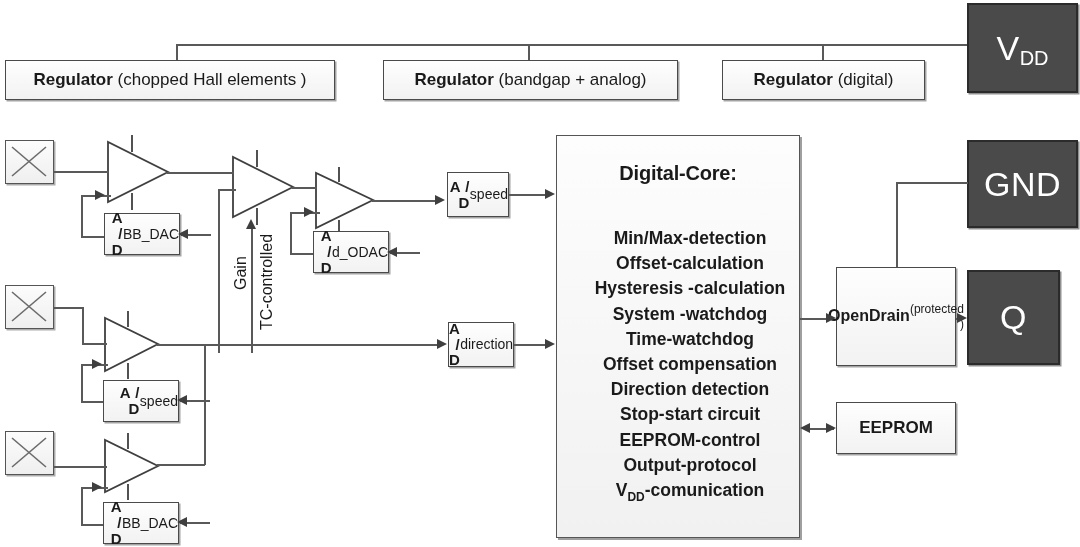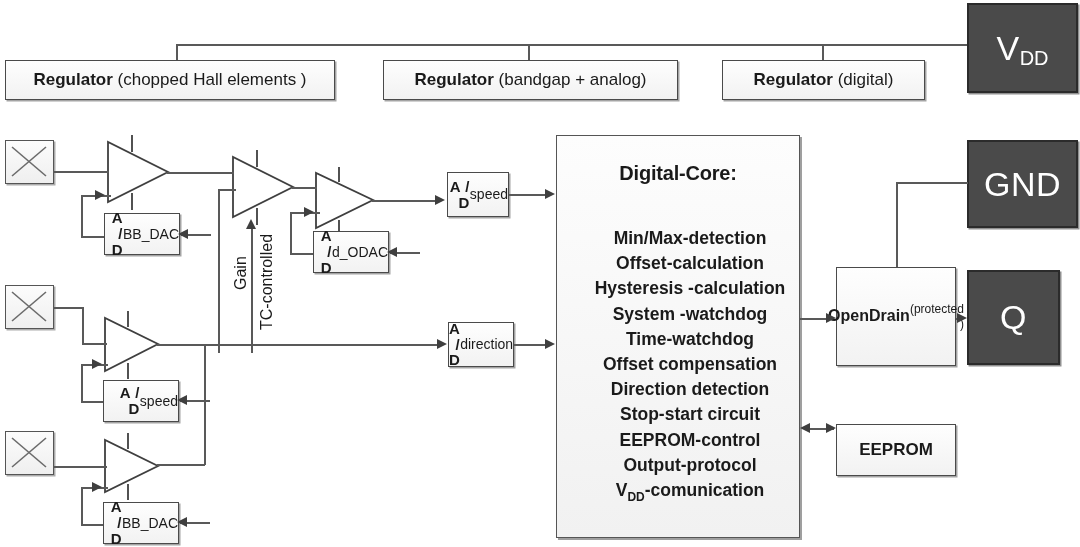--- a/index.html
+++ b/index.html
@@ -45,21 +45,21 @@
       font-size:20px;font-weight:bold;letter-spacing:-.2px;}
   #dc-list{position:absolute;top:90px;left:12px;width:100%;text-align:center;font-weight:bold;}
   #dc-list div{font-size:17.5px;line-height:25.2px;white-space:nowrap;}
   #dc-list div sub{font-size:12px;}
 
   
   #open-drain{left:836px;top:267px;width:120px;height:99px;flex-direction:row;line-height:1.18;}
   #open-drain .l1,#open-drain .l2{font-size:16px;font-weight:bold;}
   #open-drain .l3{font-size:12px;}
 
-  #eeprom{left:836px;top:402px;width:120px;height:52px;font-size:17px;font-weight:bold;margin-top:22px;}
+  #eeprom{left:836px;top:402px;width:120px;height:52px;font-size:17px;font-weight:bold;}
 
   
   .w{position:absolute;background:#595959;}
   .wh{height:1.5px;}
   .wv{width:1.5px;}
   .arrow{position:absolute;width:0;height:0;}
   .ar{border-top:5.5px solid transparent;border-bottom:5.5px solid transparent;border-left:10px solid #3f3f3f;}
   .al{border-top:5.5px solid transparent;border-bottom:5.5px solid transparent;border-right:10px solid #3f3f3f;}
   .au{border-left:5.5px solid transparent;border-right:5.5px solid transparent;border-bottom:10px solid #3f3f3f;}
 

